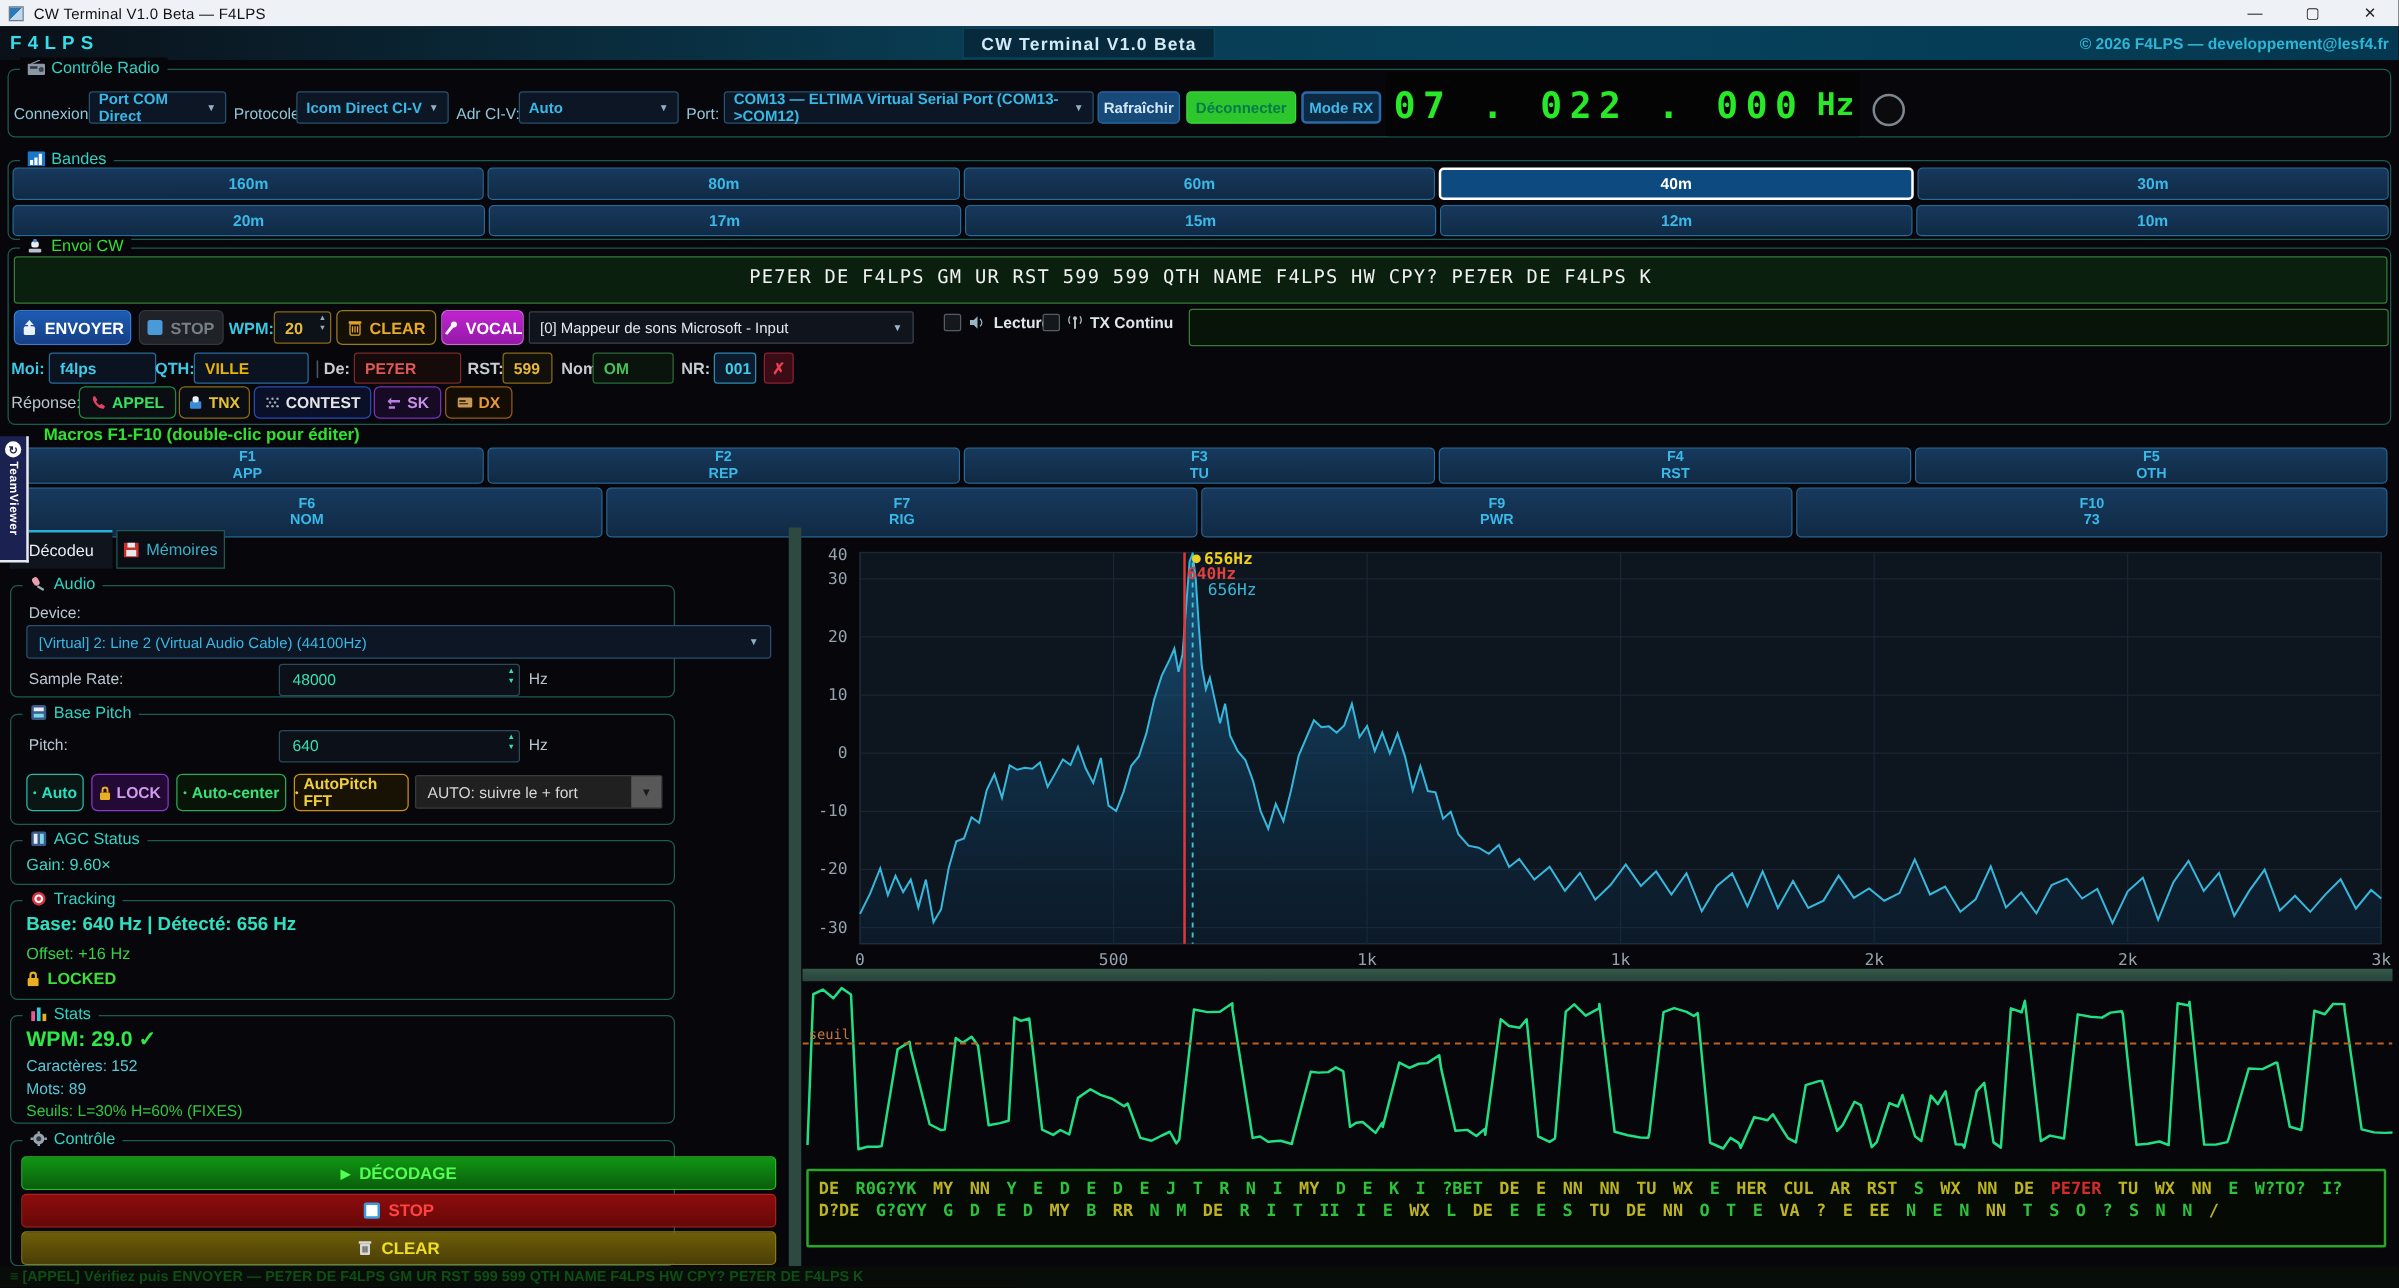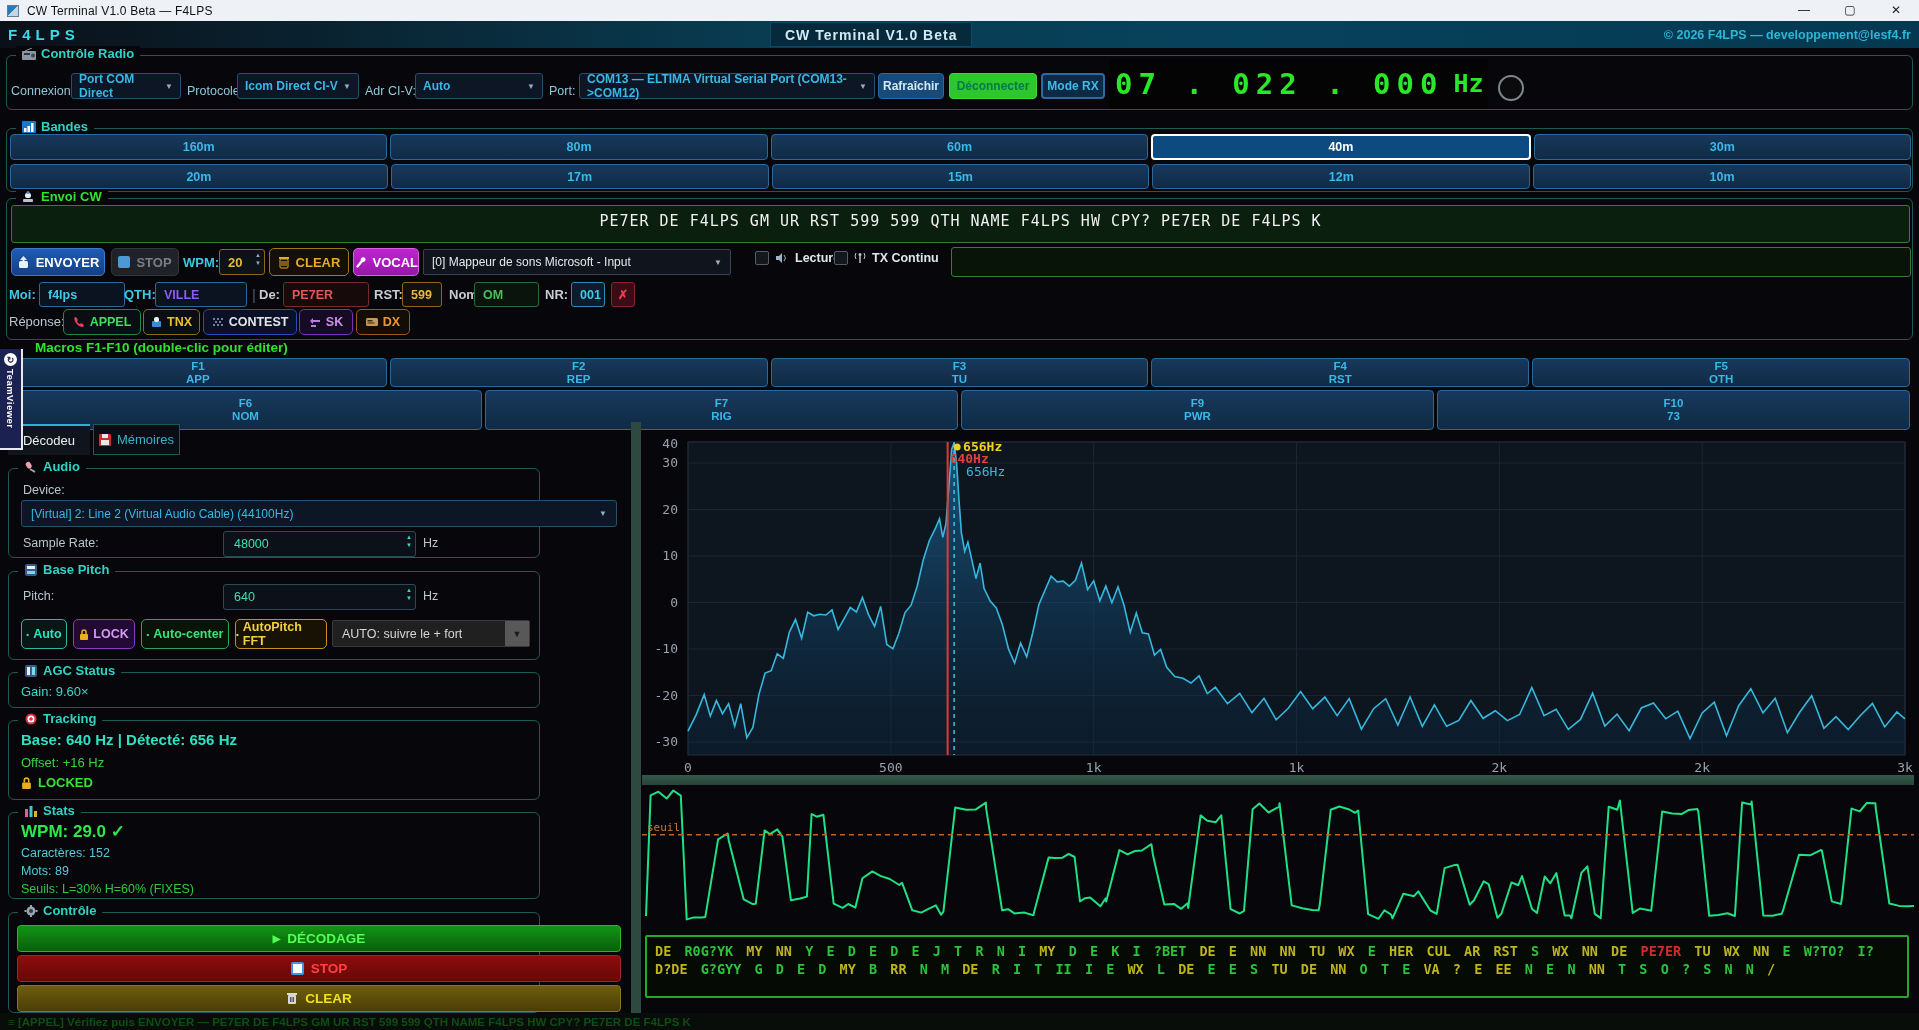--- a/index.html
+++ b/index.html
@@ -12,21 +12,21 @@
 #win-controls{margin-left:auto;display:flex;height:100%;}
 #win-controls span{width:46px;text-align:center;line-height:21px;font-size:12px;color:#222;}
 
 #appheader{position:absolute;left:0;top:21px;width:1919px;height:27px;background:linear-gradient(90deg,#0a1018 0%,#093c52 40%,#07425c 65%,#053850 100%);display:flex;align-items:center;}
 #brand{color:#36dce8;font-weight:bold;font-size:15px;letter-spacing:5px;margin-left:8px;}
 #header-title-box{position:absolute;left:770px;top:1px;height:25px;background:#06293c;border:1px solid #0c4a62;display:flex;align-items:center;padding:0 14px;}
 #header-title-box span{color:#d2eaf6;font-weight:bold;font-size:14px;letter-spacing:1px;}
 #header-copy{margin-left:auto;margin-right:8px;color:#2db6d6;font-weight:bold;font-size:12.5px;}
 
 .group{position:absolute;border:1px solid #1d5a52;border-radius:6px;}
-.group-label{position:absolute;top:-10px;left:9px;background:#07070b;padding:0 6px;display:flex;align-items:center;gap:5px;font-weight:bold;font-size:13px;color:#2fd3c3;white-space:nowrap;}
+.group-label{position:absolute;top:-10px;left:9px;background:#07070b;padding:0 6px;display:flex;align-items:center;gap:5px;font-weight:normal;font-size:13px;color:#2fd3c3;white-space:nowrap;}
 .glabel-green{color:#2ee22e;}
 .micon{width:14px;height:12px;display:inline-block;}
 
 #g-radio{left:6px;top:55px;width:1907px;height:55px;}
 .ctl-label{position:absolute;top:22px;height:26px;display:flex;align-items:center;color:#8fc6da;font-size:12.5px;}
 .dd{position:absolute;top:17px;height:26px;background:#0c1624;border:1px solid #265larger;border:1px solid #26506e;border-radius:3px;color:#38b8e6;font-size:12px;display:flex;align-items:center;padding:0 7px;font-weight:bold;}
 .dd .arr{margin-left:auto;color:#8fb0c4;font-size:8px;}
 .tbtn{position:absolute;top:17px;height:26px;border-radius:4px;display:flex;align-items:center;justify-content:center;font-weight:bold;font-size:12px;}
 #freq-panel{position:absolute;left:1102px;top:2px;width:379px;height:51px;background:#040404;border-radius:2px;display:flex;align-items:center;font-family:"DejaVu Sans Mono",monospace;color:#28e828;}
 #freq-value{font-size:29px;font-weight:bold;letter-spacing:6px;margin-left:6px;}
@@ -256,21 +256,21 @@
         <line x1="6" y1="3" x2="6" y2="11" stroke="#b8c4cc" stroke-width="1.5"></line>
         <circle cx="6" cy="2.5" r="1.5" fill="#b8c4cc"></circle>
         <path d="M2 1 Q0 4 2 7 M10 1 Q12 4 10 7" stroke="#b8c4cc" fill="none"></path>
       </svg>
     <span>TX Continu</span>
   </div>
   <div id="tx-progress"></div>
   <span class="f-label" style="left:2px">Moi:</span>
   <div class="f-input" style="left:32px;width:86px">f4lps</div>
   <span class="f-label" style="left:117px">QTH:</span>
-  <div class="f-input" style="left:148px;width:92px;color:#8b5cf6">VILLE</div>
+  <div class="f-input" style="left:148px;width:92px;color:#eab308">VILLE</div>
   <span id="sep1">|</span>
   <span class="f-label" style="left:252px;color:#c8ccd2">De:</span>
   <div class="f-input" style="left:276px;width:86px;border-color:#7a2a2a;color:#e05858;background:#160a0a">PE7ER</div>
   <span class="f-label" style="left:367px;color:#c8ccd2">RST:</span>
   <div class="f-input" style="left:395px;width:40px;border-color:#8a6a14;color:#e8b838;background:#12100a">599</div>
   <span class="f-label" style="left:442px;color:#c8ccd2">Nom:</span>
   <div class="f-input" style="left:467px;width:65px;border-color:#2a6a3a;color:#48c058;background:#0a140c">OM</div>
   <span class="f-label" style="left:538px;color:#c8ccd2">NR:</span>
   <div class="f-input" style="left:564px;width:34px;border-color:#2a8ab8;background:#0c1c2c">001</div>
   <div class="f-input" style="left:604px;width:24px;border-color:#8a2030;color:#e84050;background:#3a0d16;justify-content:center">✗</div>

